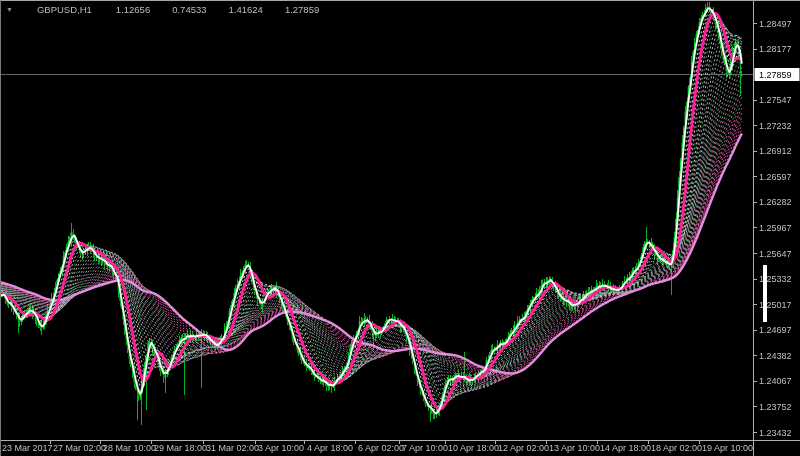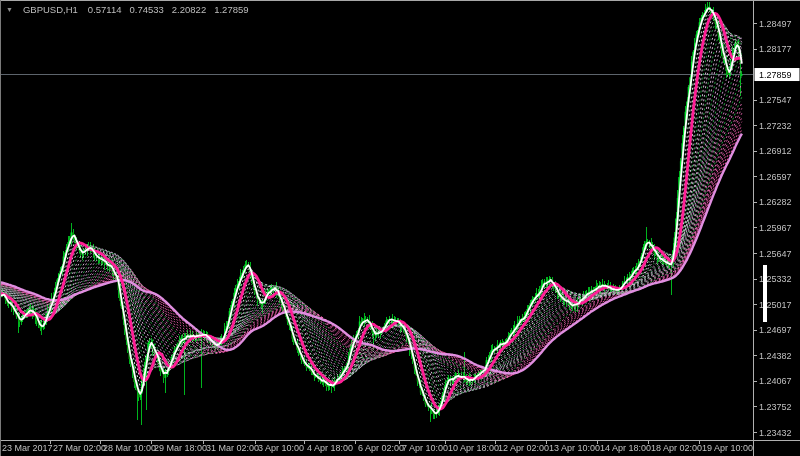--- a/index.html
+++ b/index.html
@@ -1,33 +1,33 @@
 <!DOCTYPE html>
 <html><head>
 <meta charset="utf-8">
 <style>
   html,body{margin:0;padding:0;background:#222;}
   .screen{position:relative;width:800px;height:456px;background:#000;overflow:hidden;
           font-family:"Liberation Sans",sans-serif;}
   svg{position:absolute;left:0;top:0;display:block;}
-  .ohlc{position:absolute;top:4px;left:6px;display:flex;align-items:center;gap:8px;
+  .ohlc{position:absolute;top:4px;left:6px;display:flex;align-items:center;gap:22px;
         font-size:9.5px;color:#bdbdbd;z-index:5;white-space:nowrap;}
   .ohlc .arrow{font-size:7px;color:#8c8c8c;margin-right:2px;cursor:pointer;}
   .ohlc .sym{margin-right:2px;}
 </style>
 </head>
 <body>
 
 <div class="screen">
   <div class="ohlc">
     <span class="arrow">▼</span>
     <span class="sym">GBPUSD,H1</span>
-    <span class="num">0.57114</span>
+    <span class="num">1.12656</span>
     <span class="num">0.74533</span>
-    <span class="num">2.20822</span>
+    <span class="num">1.41624</span>
     <span class="num">1.27859</span>
   </div>
   <svg id="chart" width="800" height="456" viewBox="0 0 800 456">
       <rect x="0" y="0" width="800" height="456" fill="#000000"></rect>
       <line x1="0" y1="74.51865745311014" x2="753" y2="74.51865745311014" stroke="#5d646c" stroke-width="1" shape-rendering="crispEdges"></line>
       <path d="M0.9 291.9V300.2M2.5 288.6V296.8M4.0 292.2V297.9M5.6 292.7V304.3M7.2 298.0V306.3M8.7 301.0V308.3M10.3 297.0V306.0M11.9 299.1V312.2M13.4 307.1V315.4M15.0 306.0V313.5M16.6 307.9V319.0M18.1 311.5V332.8M19.7 314.0V326.8M21.3 316.0V325.4M22.8 313.2V322.4M24.4 310.0V318.5M26.0 310.0V317.7M27.5 308.9V317.8M29.1 306.1V314.4M30.7 303.1V315.3M32.2 305.0V319.3M33.8 307.4V316.7M35.4 308.4V323.7M36.9 315.1V325.5M38.5 319.0V328.1M40.1 320.4V331.3M41.6 319.6V335.3M43.2 319.5V329.9M44.8 317.1V328.9M46.3 312.5V325.4M47.9 304.2V318.4M49.5 304.2V313.2M51.0 292.6V313.2M52.6 297.9V301.7M54.2 287.9V303.0M55.7 282.3V296.6M57.3 277.5V289.1M58.9 272.8V284.9M60.4 267.1V277.6M62.0 264.0V274.5M63.6 251.1V271.9M65.1 249.8V261.9M66.7 243.7V258.1M68.3 236.3V251.5M69.8 235.5V244.4M71.4 223.0V245.1M73.0 229.0V240.0M74.5 233.5V243.2M76.1 237.2V249.7M77.7 242.6V248.1M79.2 243.7V252.8M80.8 245.1V258.4M82.4 250.0V259.6M83.9 248.3V257.6M85.5 245.8V255.1M87.1 244.0V255.6M88.6 242.1V250.3M90.2 241.9V252.7M91.8 247.0V252.2M93.3 244.4V257.3M94.9 247.7V260.9M96.5 253.2V260.9M98.0 251.4V263.5M99.6 253.7V262.7M101.2 255.0V265.6M102.7 256.6V264.5M104.3 256.2V269.9M105.9 261.5V265.1M107.4 259.8V270.7M109.0 261.6V271.8M110.6 262.1V268.8M112.1 259.8V276.0M113.7 268.4V280.2M115.3 271.5V280.2M116.8 272.1V280.0M118.4 274.7V297.8M120.0 283.0V305.5M121.5 296.8V309.3M123.1 304.5V324.6M124.7 314.1V334.7M126.2 323.8V344.7M127.8 334.4V353.0M129.4 343.5V363.8M130.9 353.8V366.5M132.5 359.0V377.5M134.1 364.8V388.0M135.6 379.3V390.2M137.2 381.7V420.0M138.8 388.9V401.4M140.3 389.2V399.8M141.9 378.6V424.9M143.5 367.5V385.0M145.0 356.2V380.5M146.6 354.2V410.4M148.2 341.4V360.5M149.7 338.1V345.1M151.3 338.3V348.0M152.9 339.5V355.4M154.4 344.1V357.4M156.0 351.0V357.0M157.6 351.7V361.7M159.1 357.2V370.8M160.7 361.6V375.6M162.3 367.5V373.8M163.8 367.6V382.5M165.4 368.6V392.6M167.0 368.8V377.3M168.5 361.8V374.9M170.1 361.4V367.7M171.7 354.5V368.8M173.2 351.1V359.6M174.8 346.0V358.0M176.4 343.6V352.1M177.9 342.5V348.1M179.5 336.4V347.2M181.1 335.2V345.7M182.6 334.2V345.4M184.2 332.7V395.0M185.8 332.5V339.2M187.3 330.0V336.9M188.9 333.6V342.6M190.5 329.8V343.0M192.0 331.1V341.4M193.6 333.7V340.6M195.2 334.5V341.5M196.7 327.9V341.4M198.3 331.0V340.8M199.9 332.9V337.6M201.4 328.8V387.7M203.0 330.3V337.4M204.6 330.8V340.7M206.1 330.5V338.6M207.7 332.2V343.1M209.3 338.0V342.5M210.8 337.4V344.6M212.4 337.8V346.7M214.0 341.1V347.0M215.5 339.2V350.2M217.1 341.8V349.4M218.7 338.5V347.6M220.2 335.9V344.6M221.8 333.9V344.5M223.4 336.1V342.4M224.9 322.7V339.6M226.5 320.8V333.0M228.1 317.1V328.8M229.6 307.7V325.6M231.2 301.2V317.4M232.8 298.9V310.0M234.3 287.5V307.8M235.9 284.6V297.6M237.5 279.0V290.1M239.0 276.9V289.6M240.6 268.6V286.0M242.2 270.2V278.8M243.7 266.4V277.7M245.3 261.2V272.8M246.9 259.5V268.0M248.4 262.3V266.4M250.0 262.0V278.5M251.6 270.0V282.7M253.1 275.6V289.6M254.7 281.1V294.8M256.3 288.5V298.3M257.8 292.9V305.6M259.4 296.6V303.7M261.0 300.3V308.6M262.5 298.7V312.7M264.1 298.9V304.4M265.7 289.1V304.2M267.2 288.4V295.6M268.8 289.1V297.6M270.4 285.2V295.6M271.9 283.8V296.3M273.5 284.9V295.9M275.1 285.6V294.8M276.6 282.2V297.5M278.2 287.1V297.3M279.8 289.8V302.7M281.3 297.8V307.7M282.9 296.8V312.8M284.5 304.4V314.0M286.0 310.1V318.7M287.6 314.0V325.1M289.2 318.4V329.6M290.7 324.4V330.7M292.3 325.9V342.3M293.9 336.7V345.2M295.4 339.4V345.0M297.0 338.9V352.8M298.6 346.8V355.5M300.1 347.7V359.5M301.7 352.8V363.7M303.3 358.6V364.3M304.8 357.0V366.0M306.4 359.5V370.8M308.0 364.4V369.1M309.5 362.8V370.8M311.1 363.1V374.6M312.7 369.3V374.7M314.2 368.4V381.0M315.8 374.6V378.3M317.4 372.8V379.0M318.9 371.9V382.2M320.5 376.4V384.0M322.1 375.7V384.9M323.6 374.3V387.4M325.2 374.8V386.0M326.8 379.6V390.7M328.3 381.4V391.2M329.9 381.8V390.3M331.5 383.9V393.4M333.0 380.5V387.6M334.6 376.8V391.2M336.2 379.3V381.7M337.7 374.1V382.5M339.3 374.1V382.9M340.9 373.2V379.7M342.4 366.4V376.8M344.0 365.5V373.4M345.6 365.9V372.1M347.1 360.8V374.5M348.7 352.2V367.9M350.3 343.9V359.5M351.8 339.5V351.3M353.4 335.0V348.5M355.0 335.9V340.4M356.5 330.9V340.3M358.1 327.8V338.5M359.7 315.6V332.8M361.2 317.3V324.9M362.8 317.5V326.4M364.4 312.9V327.1M365.9 316.2V322.5M367.5 317.2V322.7M369.1 315.4V329.0M370.6 323.1V329.1M372.2 320.6V337.2M373.8 330.0V349.8M375.3 330.5V340.5M376.9 327.7V338.1M378.5 327.5V338.0M380.0 327.5V337.7M381.6 329.2V335.2M383.2 326.0V332.4M384.7 322.5V329.5M386.3 317.2V331.6M387.9 318.7V321.9M389.4 316.3V324.9M391.0 317.6V323.9M392.5 314.0V323.7M394.1 316.0V325.8M395.7 316.8V323.7M397.2 317.5V323.0M398.8 317.6V324.7M400.4 318.6V332.5M401.9 322.4V331.6M403.5 324.6V331.8M405.1 325.2V335.5M406.6 330.9V342.3M408.2 335.4V343.8M409.8 336.8V355.9M411.3 345.4V359.1M412.9 352.8V364.3M414.5 357.2V374.3M416.0 364.9V376.3M417.6 371.0V385.6M419.2 379.1V387.7M420.7 379.6V395.4M422.3 386.7V396.1M423.9 389.5V400.6M425.4 395.2V406.7M427.0 401.6V407.1M428.6 402.5V410.7M430.1 404.6V421.7M431.7 402.8V413.9M433.3 409.1V418.6M434.8 411.3V418.5M436.4 406.9V418.4M438.0 404.5V414.6M439.5 403.3V416.0M441.1 396.9V410.2M442.7 391.8V402.3M444.2 384.5V400.7M445.8 379.5V389.8M447.4 376.7V385.4M448.9 374.6V384.6M450.5 375.5V385.5M452.1 376.4V385.4M453.6 376.6V384.7M455.2 371.7V381.1M456.8 373.0V378.4M458.3 369.9V381.3M459.9 373.1V380.5M461.5 372.3V379.0M463.0 372.3V380.1M464.6 352.2V382.4M466.2 374.3V384.8M467.7 376.7V384.1M469.3 373.4V386.2M470.9 374.0V384.8M472.4 377.7V385.1M474.0 373.8V381.9M475.6 373.0V383.2M477.1 372.6V378.0M478.7 371.4V376.3M480.3 370.0V378.7M481.8 369.8V373.0M483.4 368.5V375.4M485.0 365.2V372.8M486.5 357.0V375.5M488.1 355.1V363.5M489.7 351.9V362.7M491.2 344.6V361.5M492.8 344.0V354.9M494.4 346.0V353.4M495.9 346.7V351.2M497.5 339.5V352.5M499.1 342.9V348.3M500.6 339.8V351.1M502.2 338.6V350.6M503.8 340.5V346.8M505.3 338.9V344.8M506.9 338.2V343.8M508.5 332.0V343.9M510.0 330.3V340.3M511.6 328.0V336.0M513.2 325.4V336.9M514.7 320.5V336.0M516.3 324.1V332.4M517.9 316.3V330.4M519.4 315.5V326.4M521.0 317.5V324.9M522.6 314.3V321.7M524.1 311.7V322.0M525.7 310.6V321.2M527.3 305.3V317.3M528.8 304.7V313.8M530.4 299.8V313.1M532.0 296.0V306.4M533.5 296.7V303.5M535.1 293.2V303.2M536.7 288.0V300.1M538.2 288.7V298.2M539.8 285.7V299.1M541.4 279.5V294.4M542.9 278.7V289.8M544.5 279.0V287.5M546.1 276.7V288.4M547.6 276.8V289.1M549.2 276.3V283.6M550.8 277.1V281.4M552.3 276.9V288.0M553.9 283.1V291.4M555.5 281.2V293.3M557.0 284.9V298.8M558.6 290.0V297.6M560.2 290.1V301.6M561.7 292.9V300.3M563.3 294.4V305.2M564.9 298.4V305.2M566.4 295.3V306.9M568.0 297.5V305.4M569.6 299.7V309.5M571.1 303.6V308.9M572.7 299.9V311.4M574.3 299.9V310.0M575.8 301.2V311.8M577.4 297.4V311.5M579.0 299.5V304.1M580.5 294.9V305.4M582.1 293.8V305.8M583.7 290.7V301.6M585.2 291.2V298.3M586.8 289.8V298.8M588.4 287.0V296.3M589.9 287.3V295.2M591.5 286.0V295.5M593.1 286.9V291.7M594.6 287.0V293.1M596.2 279.8V294.8M597.8 282.8V289.2M599.3 280.7V289.7M600.9 281.8V292.7M602.5 279.0V289.2M604.0 280.5V291.6M605.6 284.4V288.1M607.2 282.6V289.0M608.7 280.0V290.9M610.3 282.2V294.0M611.9 286.2V292.4M613.4 284.4V294.1M615.0 284.8V290.8M616.6 287.0V293.5M618.1 287.6V295.2M619.7 285.1V292.2M621.3 285.7V289.3M622.8 280.7V288.4M624.4 276.3V285.0M626.0 278.4V283.2M627.5 274.0V283.3M629.1 272.4V282.8M630.7 274.1V280.9M632.2 267.5V281.9M633.8 266.8V273.5M635.4 266.3V274.9M636.9 263.3V274.8M638.5 259.2V269.7M640.1 257.3V266.4M641.6 252.8V263.4M643.2 243.6V258.2M644.8 240.6V251.0M646.3 227.1V249.0M647.9 239.3V244.3M649.5 240.4V247.8M651.0 238.2V253.8M652.6 242.2V250.9M654.2 244.2V259.7M655.7 249.1V255.7M657.3 248.3V263.9M658.9 254.9V261.6M660.4 253.6V263.3M662.0 253.8V264.6M663.6 256.7V265.2M665.1 259.1V264.7M666.7 259.8V266.5M668.3 257.1V267.9M669.8 259.9V270.2M671.4 256.2V294.9M673.0 242.8V267.2M674.5 232.4V252.4M676.1 211.9V245.7M677.7 190.1V223.9M679.2 170.8V205.7M680.8 158.1V181.0M682.4 134.5V166.0M683.9 126.4V151.9M685.5 105.6V133.6M687.1 97.3V118.0M688.6 85.0V106.6M690.2 75.2V93.6M691.8 55.8V85.5M693.3 49.5V66.6M694.9 37.9V55.7M696.5 30.6V46.0M698.0 27.0V35.9M699.6 18.1V34.5M701.2 15.3V24.9M702.7 11.8V20.9M704.3 9.5V16.8M705.9 3.8V17.2M707.4 1.8V11.7M709.0 2.3V11.1M710.6 6.9V16.8M712.1 8.9V15.9M713.7 7.4V20.6M715.3 13.3V28.8M716.8 19.1V29.3M718.4 20.8V39.7M720.0 31.7V48.1M721.5 36.1V55.5M723.1 44.2V63.2M724.7 54.7V65.0M726.2 56.4V77.5M727.8 64.8V77.1M729.4 66.2V78.8M730.9 58.6V76.0M732.5 45.8V68.8M734.1 43.9V56.4M735.6 38.5V54.0M737.2 40.6V48.3M738.8 38.7V58.0M740.3 51.4V96.2M741.9 70.6V75.5" stroke="#00b41e" stroke-width="1" fill="none" shape-rendering="crispEdges"></path>
       <path d="M0.0 293.8h1.8v3.4h-1.8zM9.4 301.8h1.8v2.0h-1.8zM20.4 319.3h1.8v2.7h-1.8zM21.9 315.3h1.8v4.0h-1.8zM25.1 312.5h1.8v3.1h-1.8zM28.2 308.6h1.8v3.9h-1.8zM32.9 311.2h1.8v3.5h-1.8zM40.7 325.2h1.8v3.0h-1.8zM42.3 324.8h1.8v1.0h-1.8zM43.9 320.6h1.8v4.2h-1.8zM45.4 314.1h1.8v6.5h-1.8zM47.0 309.5h1.8v4.7h-1.8zM50.1 299.8h1.8v9.7h-1.8zM51.7 299.7h1.8v1.0h-1.8zM53.3 292.3h1.8v7.3h-1.8zM54.8 287.2h1.8v5.2h-1.8zM56.4 279.4h1.8v7.8h-1.8zM58.0 274.1h1.8v5.2h-1.8zM59.5 270.7h1.8v3.4h-1.8zM61.1 266.0h1.8v4.6h-1.8zM62.7 256.4h1.8v9.7h-1.8zM64.2 252.4h1.8v3.9h-1.8zM65.8 247.2h1.8v5.3h-1.8zM67.4 242.1h1.8v5.1h-1.8zM68.9 240.6h1.8v1.4h-1.8zM70.5 232.5h1.8v8.2h-1.8zM81.5 252.1h1.8v2.2h-1.8zM83.0 250.3h1.8v1.7h-1.8zM86.2 248.4h1.8v2.3h-1.8zM87.7 246.9h1.8v1.5h-1.8zM97.1 256.7h1.8v1.2h-1.8zM101.8 257.9h1.8v3.1h-1.8zM105.0 263.3h1.8v1.0h-1.8zM108.1 265.4h1.8v1.2h-1.8zM109.7 264.7h1.8v1.0h-1.8zM139.4 393.6h1.8v3.7h-1.8zM141.0 381.4h1.8v12.2h-1.8zM142.6 374.6h1.8v6.8h-1.8zM144.1 361.8h1.8v12.8h-1.8zM145.7 356.2h1.8v5.7h-1.8zM147.3 342.8h1.8v13.4h-1.8zM148.8 342.2h1.8v1.0h-1.8zM161.4 370.2h1.8v1.8h-1.8zM164.5 370.0h1.8v7.8h-1.8zM167.6 364.5h1.8v7.1h-1.8zM169.2 363.8h1.8v1.0h-1.8zM170.8 356.9h1.8v6.9h-1.8zM172.3 354.1h1.8v2.8h-1.8zM173.9 349.6h1.8v4.5h-1.8zM175.5 346.8h1.8v2.8h-1.8zM177.0 345.3h1.8v1.6h-1.8zM178.6 340.2h1.8v5.0h-1.8zM180.2 337.8h1.8v2.4h-1.8zM183.3 338.0h1.8v3.7h-1.8zM184.9 335.8h1.8v2.2h-1.8zM186.4 335.0h1.8v1.0h-1.8zM189.6 334.3h1.8v4.3h-1.8zM195.8 333.4h1.8v4.3h-1.8zM200.5 333.6h1.8v2.9h-1.8zM205.2 333.9h1.8v2.4h-1.8zM208.4 339.2h1.8v1.0h-1.8zM216.2 345.4h1.8v1.0h-1.8zM217.8 342.4h1.8v3.0h-1.8zM219.3 340.8h1.8v1.5h-1.8zM220.9 338.4h1.8v2.5h-1.8zM222.5 337.5h1.8v1.0h-1.8zM224.0 328.8h1.8v8.7h-1.8zM225.6 325.8h1.8v3.0h-1.8zM227.2 321.1h1.8v4.6h-1.8zM228.7 311.1h1.8v10.1h-1.8zM230.3 305.0h1.8v6.0h-1.8zM231.9 301.4h1.8v3.7h-1.8zM233.4 292.7h1.8v8.6h-1.8zM235.0 288.7h1.8v4.0h-1.8zM236.6 284.1h1.8v4.6h-1.8zM238.1 280.9h1.8v3.2h-1.8zM239.7 275.5h1.8v5.4h-1.8zM241.3 272.8h1.8v2.7h-1.8zM242.8 269.6h1.8v3.2h-1.8zM244.4 264.6h1.8v5.0h-1.8zM261.6 301.0h1.8v4.2h-1.8zM263.2 300.4h1.8v1.0h-1.8zM264.8 293.3h1.8v7.0h-1.8zM266.3 292.6h1.8v1.0h-1.8zM267.9 292.5h1.8v1.0h-1.8zM269.5 290.6h1.8v1.9h-1.8zM271.0 286.9h1.8v3.8h-1.8zM274.2 286.9h1.8v4.0h-1.8zM307.1 367.1h1.8v1.0h-1.8zM308.6 366.8h1.8v1.0h-1.8zM314.9 375.9h1.8v1.0h-1.8zM319.6 379.1h1.8v1.3h-1.8zM322.7 379.0h1.8v4.0h-1.8zM327.4 383.4h1.8v3.3h-1.8zM332.1 385.8h1.8v1.0h-1.8zM333.7 380.4h1.8v5.4h-1.8zM335.3 380.3h1.8v1.0h-1.8zM336.8 378.4h1.8v1.9h-1.8zM338.4 376.8h1.8v1.6h-1.8zM340.0 374.8h1.8v2.0h-1.8zM341.5 371.3h1.8v3.5h-1.8zM343.1 368.6h1.8v2.7h-1.8zM346.2 363.0h1.8v5.7h-1.8zM347.8 356.8h1.8v6.2h-1.8zM349.4 348.1h1.8v8.7h-1.8zM350.9 345.0h1.8v3.1h-1.8zM352.5 339.1h1.8v5.9h-1.8zM354.1 337.7h1.8v1.4h-1.8zM355.6 334.0h1.8v3.7h-1.8zM357.2 329.9h1.8v4.1h-1.8zM358.8 321.6h1.8v8.3h-1.8zM361.9 322.6h1.8v1.0h-1.8zM363.5 318.7h1.8v3.9h-1.8zM366.6 320.2h1.8v1.0h-1.8zM369.7 324.9h1.8v1.0h-1.8zM372.9 332.9h1.8v1.0h-1.8zM376.0 332.0h1.8v3.0h-1.8zM379.1 331.4h1.8v1.9h-1.8zM380.7 330.6h1.8v1.0h-1.8zM382.3 327.9h1.8v2.7h-1.8zM383.8 326.2h1.8v1.7h-1.8zM385.4 320.4h1.8v5.7h-1.8zM387.0 320.3h1.8v1.0h-1.8zM388.5 319.6h1.8v1.0h-1.8zM390.1 319.3h1.8v1.0h-1.8zM394.8 320.8h1.8v1.0h-1.8zM396.3 320.8h1.8v1.0h-1.8zM435.5 411.9h1.8v2.1h-1.8zM437.1 409.8h1.8v2.2h-1.8zM438.6 406.2h1.8v3.5h-1.8zM440.2 401.1h1.8v5.1h-1.8zM441.8 394.6h1.8v6.5h-1.8zM443.3 388.2h1.8v6.3h-1.8zM444.9 383.3h1.8v4.9h-1.8zM446.5 380.1h1.8v3.2h-1.8zM448.0 378.3h1.8v1.9h-1.8zM451.2 378.2h1.8v2.3h-1.8zM454.3 374.4h1.8v4.9h-1.8zM459.0 377.0h1.8v1.0h-1.8zM460.6 376.3h1.8v1.0h-1.8zM463.7 377.0h1.8v1.0h-1.8zM466.8 378.7h1.8v3.4h-1.8zM470.0 379.3h1.8v1.6h-1.8zM473.1 377.6h1.8v2.7h-1.8zM474.7 374.9h1.8v2.7h-1.8zM477.8 374.7h1.8v1.0h-1.8zM479.4 371.6h1.8v3.1h-1.8zM480.9 370.9h1.8v1.0h-1.8zM482.5 370.3h1.8v1.0h-1.8zM484.1 368.7h1.8v1.6h-1.8zM485.6 360.2h1.8v8.5h-1.8zM487.2 360.2h1.8v1.0h-1.8zM488.8 356.2h1.8v4.0h-1.8zM490.3 350.2h1.8v6.0h-1.8zM491.9 349.0h1.8v1.1h-1.8zM495.0 348.6h1.8v1.1h-1.8zM496.6 344.8h1.8v3.8h-1.8zM499.7 342.1h1.8v3.5h-1.8zM502.9 343.0h1.8v2.2h-1.8zM504.4 341.7h1.8v1.4h-1.8zM506.0 340.6h1.8v1.0h-1.8zM507.6 336.3h1.8v4.4h-1.8zM509.1 332.9h1.8v3.4h-1.8zM512.3 330.3h1.8v3.4h-1.8zM513.8 325.8h1.8v4.5h-1.8zM517.0 322.4h1.8v5.1h-1.8zM518.5 319.6h1.8v2.7h-1.8zM520.1 318.9h1.8v1.0h-1.8zM523.2 316.6h1.8v3.1h-1.8zM524.8 312.7h1.8v3.9h-1.8zM526.4 308.9h1.8v3.8h-1.8zM527.9 307.3h1.8v1.6h-1.8zM529.5 303.1h1.8v4.2h-1.8zM531.1 299.4h1.8v3.7h-1.8zM534.2 296.7h1.8v2.8h-1.8zM535.8 293.4h1.8v3.2h-1.8zM538.9 291.1h1.8v3.7h-1.8zM540.5 285.6h1.8v5.5h-1.8zM542.0 284.1h1.8v1.6h-1.8zM543.6 281.5h1.8v2.6h-1.8zM546.7 280.7h1.8v3.9h-1.8zM548.3 279.4h1.8v1.3h-1.8zM553.0 284.4h1.8v2.2h-1.8zM565.5 300.7h1.8v1.0h-1.8zM571.8 305.0h1.8v1.6h-1.8zM573.4 302.8h1.8v2.2h-1.8zM576.5 302.6h1.8v3.8h-1.8zM578.1 301.0h1.8v1.6h-1.8zM579.6 298.4h1.8v2.6h-1.8zM582.8 295.9h1.8v4.5h-1.8zM584.3 294.7h1.8v1.2h-1.8zM585.9 293.6h1.8v1.0h-1.8zM587.5 292.4h1.8v1.3h-1.8zM590.6 289.4h1.8v3.7h-1.8zM595.3 286.2h1.8v4.7h-1.8zM598.4 285.5h1.8v2.1h-1.8zM601.6 283.9h1.8v3.2h-1.8zM606.3 286.1h1.8v1.0h-1.8zM609.4 287.3h1.8v1.6h-1.8zM612.5 289.5h1.8v1.0h-1.8zM614.1 289.2h1.8v1.0h-1.8zM617.2 289.2h1.8v1.6h-1.8zM618.8 288.3h1.8v1.0h-1.8zM620.4 287.1h1.8v1.2h-1.8zM621.9 283.3h1.8v3.8h-1.8zM623.5 281.4h1.8v1.9h-1.8zM626.6 277.0h1.8v4.5h-1.8zM629.8 277.2h1.8v1.4h-1.8zM631.3 270.7h1.8v6.5h-1.8zM632.9 270.4h1.8v1.0h-1.8zM634.5 270.4h1.8v1.0h-1.8zM636.0 268.0h1.8v2.3h-1.8zM637.6 262.8h1.8v5.2h-1.8zM639.2 260.9h1.8v1.8h-1.8zM640.7 255.6h1.8v5.3h-1.8zM642.3 247.3h1.8v8.3h-1.8zM643.9 244.6h1.8v2.7h-1.8zM645.4 241.2h1.8v3.4h-1.8zM651.7 247.1h1.8v1.6h-1.8zM654.8 252.2h1.8v1.4h-1.8zM658.0 257.7h1.8v1.0h-1.8zM661.1 258.0h1.8v3.2h-1.8zM665.8 261.4h1.8v2.0h-1.8zM670.5 261.5h1.8v4.0h-1.8zM672.1 250.3h1.8v11.3h-1.8zM673.6 237.6h1.8v12.6h-1.8zM675.2 218.6h1.8v19.0h-1.8zM676.8 198.0h1.8v20.6h-1.8zM678.3 177.1h1.8v20.9h-1.8zM679.9 161.3h1.8v15.8h-1.8zM681.5 143.2h1.8v18.1h-1.8zM683.0 128.0h1.8v15.2h-1.8zM684.6 111.7h1.8v16.4h-1.8zM686.2 101.4h1.8v10.3h-1.8zM687.7 86.9h1.8v14.4h-1.8zM689.3 77.2h1.8v9.7h-1.8zM690.9 61.8h1.8v15.4h-1.8zM692.4 51.7h1.8v10.1h-1.8zM694.0 43.3h1.8v8.4h-1.8zM695.6 34.6h1.8v8.6h-1.8zM697.1 30.0h1.8v4.7h-1.8zM698.7 22.2h1.8v7.8h-1.8zM700.3 17.8h1.8v4.4h-1.8zM701.8 15.1h1.8v2.7h-1.8zM703.4 13.1h1.8v2.0h-1.8zM705.0 8.5h1.8v4.6h-1.8zM706.5 6.7h1.8v1.8h-1.8zM711.2 11.9h1.8v1.0h-1.8zM728.5 70.5h1.8v4.5h-1.8zM730.0 63.5h1.8v7.0h-1.8zM731.6 53.5h1.8v10.0h-1.8zM733.2 48.9h1.8v4.6h-1.8zM734.7 41.9h1.8v7.1h-1.8zM741.0 74.5h1.8v1.0h-1.8z" fill="#00e32a"></path>
       <path d="M1.6 293.8h1.8v1.0h-1.8zM3.1 294.3h1.8v1.6h-1.8zM4.7 295.9h1.8v3.9h-1.8zM6.3 299.8h1.8v3.7h-1.8zM7.8 303.5h1.8v1.0h-1.8zM11.0 301.8h1.8v7.0h-1.8zM12.5 308.9h1.8v1.4h-1.8zM14.1 310.3h1.8v1.5h-1.8zM15.7 311.8h1.8v4.7h-1.8zM17.2 316.6h1.8v1.0h-1.8zM18.8 317.5h1.8v4.6h-1.8zM23.5 315.3h1.8v1.0h-1.8zM26.6 312.5h1.8v1.0h-1.8zM29.8 308.6h1.8v1.5h-1.8zM31.3 310.1h1.8v4.6h-1.8zM34.5 311.2h1.8v6.0h-1.8zM36.0 317.1h1.8v4.0h-1.8zM37.6 321.1h1.8v2.8h-1.8zM39.2 323.9h1.8v4.3h-1.8zM48.6 309.5h1.8v1.0h-1.8zM72.1 232.5h1.8v2.4h-1.8zM73.6 234.9h1.8v4.5h-1.8zM75.2 239.3h1.8v5.1h-1.8zM76.8 244.5h1.8v1.5h-1.8zM78.3 245.9h1.8v4.0h-1.8zM79.9 249.9h1.8v4.3h-1.8zM84.6 250.3h1.8v1.0h-1.8zM89.3 246.9h1.8v2.0h-1.8zM90.9 248.9h1.8v1.4h-1.8zM92.4 250.3h1.8v2.1h-1.8zM94.0 252.4h1.8v3.5h-1.8zM95.6 255.9h1.8v1.9h-1.8zM98.7 256.7h1.8v2.7h-1.8zM100.3 259.4h1.8v1.6h-1.8zM103.4 257.9h1.8v5.5h-1.8zM106.5 263.3h1.8v3.3h-1.8zM111.2 264.7h1.8v6.6h-1.8zM112.8 271.4h1.8v3.2h-1.8zM114.4 274.6h1.8v1.0h-1.8zM115.9 275.5h1.8v2.2h-1.8zM117.5 277.7h1.8v12.4h-1.8zM119.1 290.1h1.8v10.8h-1.8zM120.6 300.9h1.8v7.1h-1.8zM122.2 308.0h1.8v11.4h-1.8zM123.8 319.5h1.8v9.7h-1.8zM125.3 329.2h1.8v10.5h-1.8zM126.9 339.7h1.8v9.7h-1.8zM128.5 349.4h1.8v9.5h-1.8zM130.0 358.9h1.8v5.3h-1.8zM131.6 364.2h1.8v7.0h-1.8zM133.2 371.1h1.8v10.9h-1.8zM134.7 382.0h1.8v3.5h-1.8zM136.3 385.5h1.8v5.3h-1.8zM137.9 390.9h1.8v6.4h-1.8zM150.4 342.2h1.8v1.5h-1.8zM152.0 343.7h1.8v5.6h-1.8zM153.5 349.2h1.8v3.7h-1.8zM155.1 352.9h1.8v1.2h-1.8zM156.7 354.1h1.8v4.8h-1.8zM158.2 358.8h1.8v7.8h-1.8zM159.8 366.7h1.8v5.3h-1.8zM162.9 370.2h1.8v7.7h-1.8zM166.1 370.0h1.8v1.6h-1.8zM181.7 337.8h1.8v3.8h-1.8zM188.0 335.0h1.8v3.6h-1.8zM191.1 334.3h1.8v1.7h-1.8zM192.7 336.1h1.8v1.0h-1.8zM194.3 336.8h1.8v1.0h-1.8zM197.4 333.4h1.8v2.9h-1.8zM199.0 336.3h1.8v1.0h-1.8zM202.1 333.6h1.8v1.0h-1.8zM203.7 334.4h1.8v1.9h-1.8zM206.8 333.9h1.8v5.7h-1.8zM209.9 339.2h1.8v1.5h-1.8zM211.5 340.7h1.8v2.8h-1.8zM213.1 343.5h1.8v1.0h-1.8zM214.6 344.2h1.8v1.7h-1.8zM246.0 264.6h1.8v1.0h-1.8zM247.5 265.4h1.8v1.0h-1.8zM249.1 265.4h1.8v7.5h-1.8zM250.7 272.9h1.8v6.1h-1.8zM252.2 279.0h1.8v5.4h-1.8zM253.8 284.4h1.8v8.7h-1.8zM255.4 293.2h1.8v1.0h-1.8zM256.9 294.1h1.8v6.9h-1.8zM258.5 301.0h1.8v1.0h-1.8zM260.1 302.0h1.8v3.2h-1.8zM272.6 286.9h1.8v4.1h-1.8zM275.7 286.9h1.8v5.0h-1.8zM277.3 291.9h1.8v2.2h-1.8zM278.9 294.1h1.8v6.6h-1.8zM280.4 300.7h1.8v1.9h-1.8zM282.0 302.6h1.8v4.8h-1.8zM283.6 307.4h1.8v4.9h-1.8zM285.1 312.3h1.8v4.8h-1.8zM286.7 317.1h1.8v4.3h-1.8zM288.3 321.4h1.8v4.3h-1.8zM289.8 325.6h1.8v3.5h-1.8zM291.4 329.1h1.8v9.7h-1.8zM293.0 338.8h1.8v2.8h-1.8zM294.5 341.6h1.8v2.0h-1.8zM296.1 343.6h1.8v6.2h-1.8zM297.7 349.8h1.8v1.0h-1.8zM299.2 350.4h1.8v4.7h-1.8zM300.8 355.1h1.8v5.5h-1.8zM302.4 360.6h1.8v1.4h-1.8zM303.9 362.0h1.8v1.9h-1.8zM305.5 363.9h1.8v3.6h-1.8zM310.2 366.8h1.8v5.0h-1.8zM311.8 371.8h1.8v1.9h-1.8zM313.3 373.7h1.8v2.6h-1.8zM316.5 375.9h1.8v1.8h-1.8zM318.0 377.7h1.8v2.7h-1.8zM321.2 379.1h1.8v3.9h-1.8zM324.3 379.0h1.8v4.4h-1.8zM325.9 383.3h1.8v3.4h-1.8zM329.0 383.4h1.8v1.6h-1.8zM330.6 385.0h1.8v1.3h-1.8zM344.7 368.6h1.8v1.0h-1.8zM360.3 321.6h1.8v1.9h-1.8zM365.0 318.7h1.8v2.5h-1.8zM368.2 320.2h1.8v4.9h-1.8zM371.3 324.9h1.8v8.2h-1.8zM374.4 332.9h1.8v2.1h-1.8zM377.6 332.0h1.8v1.3h-1.8zM391.6 319.3h1.8v1.0h-1.8zM393.2 320.2h1.8v1.7h-1.8zM397.9 320.8h1.8v2.2h-1.8zM399.5 322.9h1.8v3.7h-1.8zM401.0 326.7h1.8v1.0h-1.8zM402.6 327.1h1.8v1.0h-1.8zM404.2 327.3h1.8v6.8h-1.8zM405.7 334.1h1.8v3.2h-1.8zM407.3 337.3h1.8v3.1h-1.8zM408.9 340.4h1.8v9.1h-1.8zM410.4 349.4h1.8v4.7h-1.8zM412.0 354.1h1.8v7.4h-1.8zM413.6 361.6h1.8v6.9h-1.8zM415.1 368.5h1.8v6.7h-1.8zM416.7 375.2h1.8v6.3h-1.8zM418.3 381.5h1.8v2.6h-1.8zM419.8 384.1h1.8v8.3h-1.8zM421.4 392.4h1.8v2.1h-1.8zM423.0 394.5h1.8v3.3h-1.8zM424.5 397.8h1.8v6.4h-1.8zM426.1 404.2h1.8v1.0h-1.8zM427.7 404.9h1.8v2.7h-1.8zM429.2 407.6h1.8v1.0h-1.8zM430.8 408.0h1.8v2.3h-1.8zM432.4 410.3h1.8v3.6h-1.8zM433.9 414.0h1.8v1.0h-1.8zM449.6 378.3h1.8v2.3h-1.8zM452.7 378.2h1.8v1.1h-1.8zM455.9 374.4h1.8v1.0h-1.8zM457.4 375.3h1.8v2.5h-1.8zM462.1 376.3h1.8v1.0h-1.8zM465.3 377.0h1.8v5.1h-1.8zM468.4 378.7h1.8v2.3h-1.8zM471.5 379.3h1.8v1.0h-1.8zM476.2 374.9h1.8v1.0h-1.8zM493.5 349.0h1.8v1.0h-1.8zM498.2 344.8h1.8v1.0h-1.8zM501.3 342.1h1.8v3.1h-1.8zM510.7 332.9h1.8v1.0h-1.8zM515.4 325.8h1.8v1.7h-1.8zM521.7 318.9h1.8v1.0h-1.8zM532.6 299.4h1.8v1.0h-1.8zM537.3 293.4h1.8v1.4h-1.8zM545.2 281.5h1.8v3.1h-1.8zM549.9 279.4h1.8v1.0h-1.8zM551.4 279.6h1.8v7.0h-1.8zM554.6 284.4h1.8v4.3h-1.8zM556.1 288.7h1.8v4.3h-1.8zM557.7 293.0h1.8v2.5h-1.8zM559.3 295.5h1.8v1.4h-1.8zM560.8 296.9h1.8v1.4h-1.8zM562.4 298.2h1.8v1.8h-1.8zM564.0 300.0h1.8v1.5h-1.8zM567.1 300.7h1.8v1.0h-1.8zM568.7 301.3h1.8v3.9h-1.8zM570.2 305.3h1.8v1.3h-1.8zM574.9 302.8h1.8v3.6h-1.8zM581.2 298.4h1.8v2.0h-1.8zM589.0 292.4h1.8v1.0h-1.8zM592.2 289.4h1.8v1.0h-1.8zM593.7 290.2h1.8v1.0h-1.8zM596.9 286.2h1.8v1.4h-1.8zM600.0 285.5h1.8v1.6h-1.8zM603.1 283.9h1.8v2.6h-1.8zM604.7 286.5h1.8v1.0h-1.8zM607.8 286.1h1.8v2.8h-1.8zM611.0 287.3h1.8v3.1h-1.8zM615.7 289.2h1.8v1.6h-1.8zM625.1 281.4h1.8v1.0h-1.8zM628.2 277.0h1.8v1.7h-1.8zM647.0 241.2h1.8v1.6h-1.8zM648.6 242.8h1.8v1.0h-1.8zM650.1 243.5h1.8v5.2h-1.8zM653.3 247.1h1.8v6.5h-1.8zM656.4 252.2h1.8v5.8h-1.8zM659.5 257.7h1.8v3.5h-1.8zM662.7 258.0h1.8v4.9h-1.8zM664.2 262.9h1.8v1.0h-1.8zM667.4 261.4h1.8v3.9h-1.8zM668.9 265.3h1.8v1.0h-1.8zM708.1 6.7h1.8v2.4h-1.8zM709.7 9.1h1.8v3.2h-1.8zM712.8 11.9h1.8v4.6h-1.8zM714.4 16.5h1.8v7.2h-1.8zM715.9 23.7h1.8v1.0h-1.8zM717.5 24.6h1.8v10.9h-1.8zM719.1 35.5h1.8v7.5h-1.8zM720.6 43.0h1.8v7.2h-1.8zM722.2 50.2h1.8v8.0h-1.8zM723.8 58.1h1.8v2.5h-1.8zM725.3 60.6h1.8v9.6h-1.8zM726.9 70.2h1.8v4.8h-1.8zM736.3 41.9h1.8v2.7h-1.8zM737.9 44.6h1.8v9.3h-1.8zM739.4 53.8h1.8v8.8h-1.8z" fill="#089008"></path>
       <polyline points="0.9,282.8 2.5,283.1 4.0,283.5 5.6,284.0 7.2,284.5 8.7,285.0 10.3,285.4 11.9,286.0 13.4,286.5 15.0,287.1 16.6,287.8 18.1,288.4 19.7,289.1 21.3,289.8 22.8,290.4 24.4,291.0 26.0,291.6 27.5,292.1 29.1,292.6 30.7,293.1 32.2,293.7 33.8,294.2 35.4,294.7 36.9,295.4 38.5,296.1 40.1,296.9 41.6,297.6 43.2,298.2 44.8,298.8 46.3,299.3 47.9,299.7 49.5,300.2 51.0,300.4 52.6,300.7 54.2,300.8 55.7,300.9 57.3,300.8 58.9,300.7 60.4,300.5 62.0,300.2 63.6,299.8 65.1,299.2 66.7,298.6 68.3,298.0 69.8,297.3 71.4,296.5 73.0,295.7 74.5,295.0 76.1,294.3 77.7,293.6 79.2,293.0 80.8,292.5 82.4,291.9 83.9,291.3 85.5,290.7 87.1,290.0 88.6,289.3 90.2,288.6 91.8,288.0 93.3,287.5 94.9,286.9 96.5,286.4 98.0,285.8 99.6,285.2 101.2,284.7 102.7,284.1 104.3,283.7 105.9,283.2 107.4,282.7 109.0,282.2 110.6,281.6 112.1,281.1 113.7,280.7 115.3,280.2 116.8,279.7 118.4,279.4 120.0,279.2 121.5,279.0 123.1,279.0 124.7,279.1 126.2,279.5 127.8,280.0 129.4,280.7 130.9,281.5 132.5,282.4 134.1,283.5 135.6,284.6 137.2,285.8 138.8,287.0 140.3,288.1 141.9,289.0 143.5,289.7 145.0,290.3 146.6,290.7 148.2,291.1 149.7,291.5 151.3,292.0 152.9,292.6 154.4,293.4 156.0,294.2 157.6,295.2 159.1,296.4 160.7,297.9 162.3,299.3 163.8,300.9 165.4,302.5 167.0,304.3 168.5,306.0 170.1,307.7 171.7,309.5 173.2,311.2 174.8,313.0 176.4,314.6 177.9,316.3 179.5,317.7 181.1,319.1 182.6,320.5 184.2,321.8 185.8,323.0 187.3,324.3 188.9,325.6 190.5,326.9 192.0,328.3 193.6,329.6 195.2,330.9 196.7,332.2 198.3,333.4 199.9,334.6 201.4,335.8 203.0,336.9 204.6,338.0 206.1,339.2 207.7,340.3 209.3,341.5 210.8,342.6 212.4,343.8 214.0,345.0 215.5,346.1 217.1,347.2 218.7,348.2 220.2,349.2 221.8,349.9 223.4,350.5 224.9,350.8 226.5,350.9 228.1,350.7 229.6,350.3 231.2,349.6 232.8,348.8 234.3,347.7 235.9,346.4 237.5,344.9 239.0,343.4 240.6,341.6 242.2,339.7 243.7,337.9 245.3,336.1 246.9,334.4 248.4,333.0 250.0,331.7 251.6,330.7 253.1,329.9 254.7,329.1 256.3,328.3 257.8,327.5 259.4,326.7 261.0,325.9 262.5,324.9 264.1,323.8 265.7,322.6 267.2,321.3 268.8,320.2 270.4,318.9 271.9,317.8 273.5,316.7 275.1,315.6 276.6,314.7 278.2,313.8 279.8,313.1 281.3,312.5 282.9,312.0 284.5,311.6 286.0,311.2 287.6,311.0 289.2,310.8 290.7,310.7 292.3,310.7 293.9,310.8 295.4,310.9 297.0,311.1 298.6,311.3 300.1,311.7 301.7,312.0 303.3,312.4 304.8,312.9 306.4,313.4 308.0,313.8 309.5,314.3 311.1,314.8 312.7,315.4 314.2,315.9 315.8,316.4 317.4,316.9 318.9,317.4 320.5,317.9 322.1,318.5 323.6,319.1 325.2,319.8 326.8,320.5 328.3,321.4 329.9,322.3 331.5,323.3 333.0,324.4 334.6,325.5 336.2,326.7 337.7,328.0 339.3,329.4 340.9,330.7 342.4,332.1 344.0,333.5 345.6,335.0 347.1,336.4 348.7,337.8 350.3,339.0 351.8,340.2 353.4,341.2 355.0,342.1 356.5,342.9 358.1,343.4 359.7,343.9 361.2,344.2 362.8,344.5 364.4,344.7 365.9,345.0 367.5,345.3 369.1,345.8 370.6,346.3 372.2,346.9 373.8,347.5 375.3,348.3 376.9,348.9 378.5,349.6 380.0,350.2 381.6,350.8 383.2,351.2 384.7,351.5 386.3,351.7 387.9,351.8 389.4,351.9 391.0,351.8 392.5,351.8 394.1,351.7 395.7,351.4 397.2,351.1 398.8,350.8 400.4,350.4 401.9,350.0 403.5,349.6 405.1,349.2 406.6,348.9 408.2,348.5 409.8,348.2 411.3,348.0 412.9,347.9 414.5,347.9 416.0,347.9 417.6,348.0 419.2,348.1 420.7,348.3 422.3,348.6 423.9,348.8 425.4,349.2 427.0,349.6 428.6,349.9 430.1,350.2 431.7,350.7 433.3,351.1 434.8,351.5 436.4,351.9 438.0,352.4 439.5,352.7 441.1,353.1 442.7,353.4 444.2,353.6 445.8,353.7 447.4,353.9 448.9,354.1 450.5,354.3 452.1,354.7 453.6,355.1 455.2,355.6 456.8,356.1 458.3,356.7 459.9,357.4 461.5,358.1 463.0,358.9 464.6,359.7 466.2,360.6 467.7,361.5 469.3,362.4 470.9,363.3 472.4,364.2 474.0,365.0 475.6,365.6 477.1,366.3 478.7,366.9 480.3,367.5 481.8,368.0 483.4,368.6 485.0,369.2 486.5,369.7 488.1,370.2 489.7,370.7 491.2,371.2 492.8,371.6 494.4,372.1 495.9,372.5 497.5,372.9 499.1,373.2 500.6,373.6 502.2,373.9 503.8,374.2 505.3,374.4 506.9,374.6 508.5,374.6 510.0,374.6 511.6,374.4 513.2,374.2 514.7,373.7 516.3,373.2 517.9,372.5 519.4,371.7 521.0,370.7 522.6,369.7 524.1,368.6 525.7,367.4 527.3,366.0 528.8,364.5 530.4,363.0 532.0,361.4 533.5,359.7 535.1,358.0 536.7,356.2 538.2,354.4 539.8,352.5 541.4,350.7 542.9,348.8 544.5,347.0 546.1,345.3 547.6,343.7 549.2,342.1 550.8,340.6 552.3,339.2 553.9,337.8 555.5,336.4 557.0,335.1 558.6,333.9 560.2,332.7 561.7,331.5 563.3,330.3 564.9,329.2 566.4,328.0 568.0,326.9 569.6,325.7 571.1,324.6 572.7,323.5 574.3,322.3 575.8,321.2 577.4,320.1 579.0,319.0 580.5,317.8 582.1,316.7 583.7,315.5 585.2,314.4 586.8,313.2 588.4,312.0 589.9,311.0 591.5,310.0 593.1,309.0 594.6,308.1 596.2,307.1 597.8,306.2 599.3,305.2 600.9,304.3 602.5,303.4 604.0,302.6 605.6,301.7 607.2,300.8 608.7,300.0 610.3,299.2 611.9,298.5 613.4,297.8 615.0,297.2 616.6,296.6 618.1,296.0 619.7,295.4 621.3,294.9 622.8,294.3 624.4,293.8 626.0,293.2 627.5,292.6 629.1,292.1 630.7,291.6 632.2,291.0 633.8,290.5 635.4,290.1 636.9,289.6 638.5,289.1 640.1,288.6 641.6,288.0 643.2,287.4 644.8,286.7 646.3,286.1 647.9,285.5 649.5,284.9 651.0,284.4 652.6,283.9 654.2,283.5 655.7,283.0 657.3,282.6 658.9,282.1 660.4,281.6 662.0,281.1 663.6,280.6 665.1,280.0 666.7,279.4 668.3,278.9 669.8,278.4 671.4,277.8 673.0,276.9 674.5,275.9 676.1,274.6 677.7,273.0 679.2,271.0 680.8,268.9 682.4,266.5 683.9,263.9 685.5,261.1 687.1,258.1 688.6,255.0 690.2,251.7 691.8,248.2 693.3,244.5 694.9,240.8 696.5,236.9 698.0,233.0 699.6,229.0 701.2,224.9 702.7,220.8 704.3,216.6 705.9,212.5 707.4,208.2 709.0,204.0 710.6,199.9 712.1,195.7 713.7,191.6 715.3,187.5 716.8,183.5 718.4,179.7 720.0,175.9 721.5,172.3 723.1,168.8 724.7,165.4 726.2,162.1 727.8,159.0 729.4,155.8 730.9,152.6 732.5,149.2 734.1,145.7 735.6,142.2 737.2,138.8 738.8,135.5 740.3,132.4 741.9,129.6 " fill="none" stroke="rgb(255,87,173)" stroke-width="1" opacity="0.9" stroke-dasharray="2 2.4" stroke-dashoffset="0"></polyline>
       <polyline points="0.9,283.2 2.5,283.5 4.0,283.9 5.6,284.4 7.2,284.9 8.7,285.3 10.3,285.8 11.9,286.4 13.4,286.9 15.0,287.5 16.6,288.2 18.1,288.8 19.7,289.5 21.3,290.2 22.8,290.9 24.4,291.5 26.0,292.1 27.5,292.6 29.1,293.1 30.7,293.6 32.2,294.1 33.8,294.6 35.4,295.3 36.9,296.0 38.5,296.6 40.1,297.4 41.6,298.1 43.2,298.7 44.8,299.4 46.3,299.9 47.9,300.3 49.5,300.7 51.0,301.0 52.6,301.3 54.2,301.4 55.7,301.5 57.3,301.4 58.9,301.2 60.4,301.0 62.0,300.6 63.6,300.2 65.1,299.7 66.7,299.0 68.3,298.4 69.8,297.6 71.4,296.8 73.0,295.9 74.5,295.1 76.1,294.4 77.7,293.7 79.2,293.1 80.8,292.5 82.4,291.9 83.9,291.3 85.5,290.6 87.1,289.9 88.6,289.2 90.2,288.6 91.8,287.9 93.3,287.3 94.9,286.7 96.5,286.1 98.0,285.5 99.6,284.9 101.2,284.4 102.7,283.8 104.3,283.3 105.9,282.7 107.4,282.1 109.0,281.5 110.6,281.0 112.1,280.4 113.7,279.8 115.3,279.3 116.8,278.6 118.4,278.2 120.0,277.9 121.5,277.7 123.1,277.8 124.7,278.0 126.2,278.4 127.8,279.0 129.4,279.8 130.9,280.6 132.5,281.5 134.1,282.6 135.6,283.7 137.2,284.8 138.8,285.9 140.3,286.9 141.9,287.8 143.5,288.6 145.0,289.2 146.6,289.9 148.2,290.4 149.7,290.9 151.3,291.6 152.9,292.4 154.4,293.3 156.0,294.4 157.6,295.6 159.1,297.1 160.7,298.6 162.3,300.3 163.8,302.2 165.4,304.0 167.0,306.0 168.5,307.9 170.1,309.8 171.7,311.7 173.2,313.6 174.8,315.3 176.4,316.9 177.9,318.5 179.5,319.9 181.1,321.2 182.6,322.6 184.2,324.0 185.8,325.3 187.3,326.6 188.9,328.1 190.5,329.4 192.0,330.7 193.6,332.1 195.2,333.3 196.7,334.5 198.3,335.8 199.9,337.0 201.4,338.1 203.0,339.3 204.6,340.4 206.1,341.6 207.7,342.7 209.3,343.8 210.8,345.0 212.4,346.2 214.0,347.2 215.5,348.3 217.1,349.4 218.7,350.2 220.2,350.8 221.8,351.3 223.4,351.6 224.9,351.6 226.5,351.4 228.1,350.9 229.6,350.2 231.2,349.3 232.8,348.2 234.3,346.8 235.9,345.3 237.5,343.6 239.0,341.8 240.6,339.9 242.2,338.2 243.7,336.6 245.3,335.1 246.9,333.7 248.4,332.5 250.0,331.4 251.6,330.4 253.1,329.3 254.7,328.4 256.3,327.5 257.8,326.6 259.4,325.6 261.0,324.5 262.5,323.4 264.1,322.2 265.7,321.0 267.2,319.8 268.8,318.7 270.4,317.5 271.9,316.4 273.5,315.4 275.1,314.5 276.6,313.6 278.2,312.8 279.8,312.2 281.3,311.6 282.9,311.1 284.5,310.7 286.0,310.4 287.6,310.2 289.2,310.0 290.7,309.9 292.3,310.0 293.9,310.0 295.4,310.1 297.0,310.4 298.6,310.6 300.1,310.9 301.7,311.3 303.3,311.7 304.8,312.2 306.4,312.7 308.0,313.1 309.5,313.6 311.1,314.0 312.7,314.5 314.2,315.0 315.8,315.5 317.4,316.0 318.9,316.6 320.5,317.2 322.1,317.9 323.6,318.5 325.2,319.4 326.8,320.3 328.3,321.3 329.9,322.5 331.5,323.7 333.0,325.1 334.6,326.4 336.2,327.9 337.7,329.3 339.3,330.8 340.9,332.4 342.4,333.9 344.0,335.5 345.6,337.1 347.1,338.6 348.7,340.0 350.3,341.2 351.8,342.2 353.4,343.1 355.0,343.8 356.5,344.4 358.1,344.9 359.7,345.2 361.2,345.5 362.8,345.8 364.4,346.1 365.9,346.5 367.5,347.0 369.1,347.5 370.6,348.0 372.2,348.7 373.8,349.4 375.3,350.1 376.9,350.8 378.5,351.4 380.0,351.9 381.6,352.3 383.2,352.6 384.7,352.8 386.3,352.9 387.9,352.9 389.4,352.8 391.0,352.6 392.5,352.3 394.1,352.0 395.7,351.7 397.2,351.2 398.8,350.8 400.4,350.3 401.9,349.8 403.5,349.3 405.1,348.8 406.6,348.3 408.2,347.9 409.8,347.6 411.3,347.4 412.9,347.2 414.5,347.0 416.0,347.0 417.6,347.1 419.2,347.2 420.7,347.4 422.3,347.5 423.9,347.8 425.4,348.2 427.0,348.4 428.6,348.8 430.1,349.2 431.7,349.6 433.3,350.0 434.8,350.5 436.4,351.0 438.0,351.5 439.5,352.0 441.1,352.4 442.7,352.7 444.2,353.1 445.8,353.3 447.4,353.5 448.9,353.9 450.5,354.4 452.1,354.9 453.6,355.5 455.2,356.1 456.8,356.8 458.3,357.5 459.9,358.4 461.5,359.2 463.0,360.0 464.6,361.0 466.2,361.9 467.7,362.8 469.3,363.7 470.9,364.5 472.4,365.3 474.0,366.0 475.6,366.6 477.1,367.3 478.7,367.9 480.3,368.5 481.8,369.2 483.4,369.8 485.0,370.5 486.5,371.1 488.1,371.8 489.7,372.3 491.2,372.8 492.8,373.3 494.4,373.7 495.9,374.1 497.5,374.5 499.1,374.9 500.6,375.1 502.2,375.4 503.8,375.6 505.3,375.7 506.9,375.8 508.5,375.7 510.0,375.5 511.6,375.2 513.2,374.7 514.7,374.0 516.3,373.3 517.9,372.3 519.4,371.3 521.0,370.2 522.6,369.0 524.1,367.7 525.7,366.3 527.3,364.8 528.8,363.2 530.4,361.6 532.0,359.9 533.5,358.1 535.1,356.2 536.7,354.4 538.2,352.6 539.8,350.8 541.4,349.0 542.9,347.3 544.5,345.6 546.1,344.1 547.6,342.5 549.2,341.0 550.8,339.4 552.3,338.0 553.9,336.5 555.5,335.1 557.0,333.8 558.6,332.6 560.2,331.3 561.7,330.1 563.3,328.9 564.9,327.7 566.4,326.4 568.0,325.2 569.6,324.0 571.1,322.9 572.7,321.7 574.3,320.6 575.8,319.5 577.4,318.4 579.0,317.2 580.5,316.1 582.1,315.0 583.7,313.8 585.2,312.6 586.8,311.6 588.4,310.5 589.9,309.6 591.5,308.6 593.1,307.7 594.6,306.8 596.2,305.8 597.8,304.9 599.3,304.0 600.9,303.1 602.5,302.1 604.0,301.3 605.6,300.4 607.2,299.5 608.7,298.8 610.3,298.1 611.9,297.4 613.4,296.8 615.0,296.2 616.6,295.6 618.1,295.1 619.7,294.6 621.3,294.1 622.8,293.6 624.4,293.0 626.0,292.5 627.5,292.0 629.1,291.6 630.7,291.2 632.2,290.7 633.8,290.3 635.4,289.9 636.9,289.5 638.5,289.0 640.1,288.5 641.6,288.0 643.2,287.4 644.8,286.9 646.3,286.2 647.9,285.6 649.5,285.0 651.0,284.6 652.6,283.9 654.2,283.5 655.7,282.9 657.3,282.3 658.9,281.7 660.4,281.2 662.0,280.6 663.6,280.0 665.1,279.4 666.7,278.8 668.3,278.2 669.8,277.6 671.4,276.9 673.0,276.0 674.5,275.0 676.1,273.6 677.7,272.0 679.2,270.1 680.8,267.9 682.4,265.5 683.9,262.8 685.5,260.0 687.1,257.0 688.6,253.8 690.2,250.4 691.8,246.8 693.3,243.1 694.9,239.2 696.5,235.3 698.0,231.3 699.6,227.2 701.2,223.0 702.7,218.8 704.3,214.5 705.9,210.1 707.4,205.8 709.0,201.4 710.6,197.1 712.1,192.8 713.7,188.5 715.3,184.3 716.8,180.2 718.4,176.2 720.0,172.4 721.5,168.7 723.1,165.2 724.7,161.7 726.2,158.4 727.8,155.3 729.4,152.0 730.9,148.7 732.5,145.3 734.1,141.8 735.6,138.2 737.2,134.8 738.8,131.5 740.3,128.4 741.9,125.6 " fill="none" stroke="rgb(252,91,175)" stroke-width="1" opacity="0.9" stroke-dasharray="2 2.4" stroke-dashoffset="1"></polyline>

